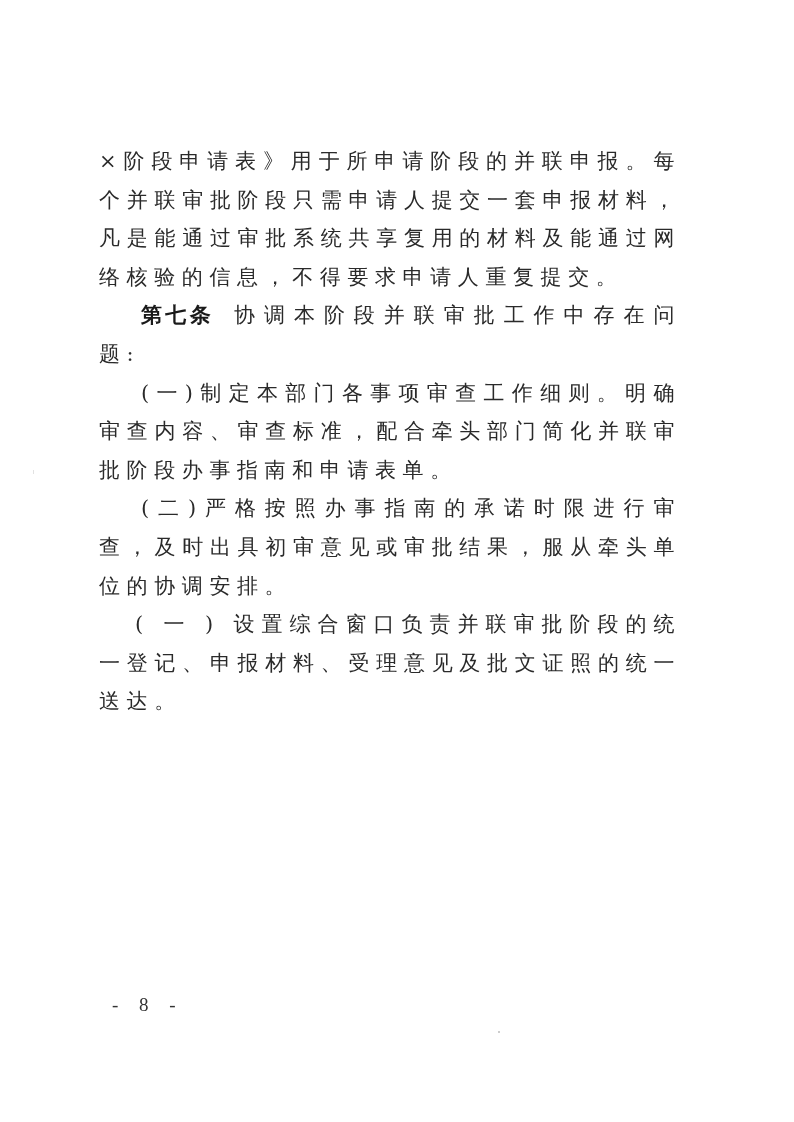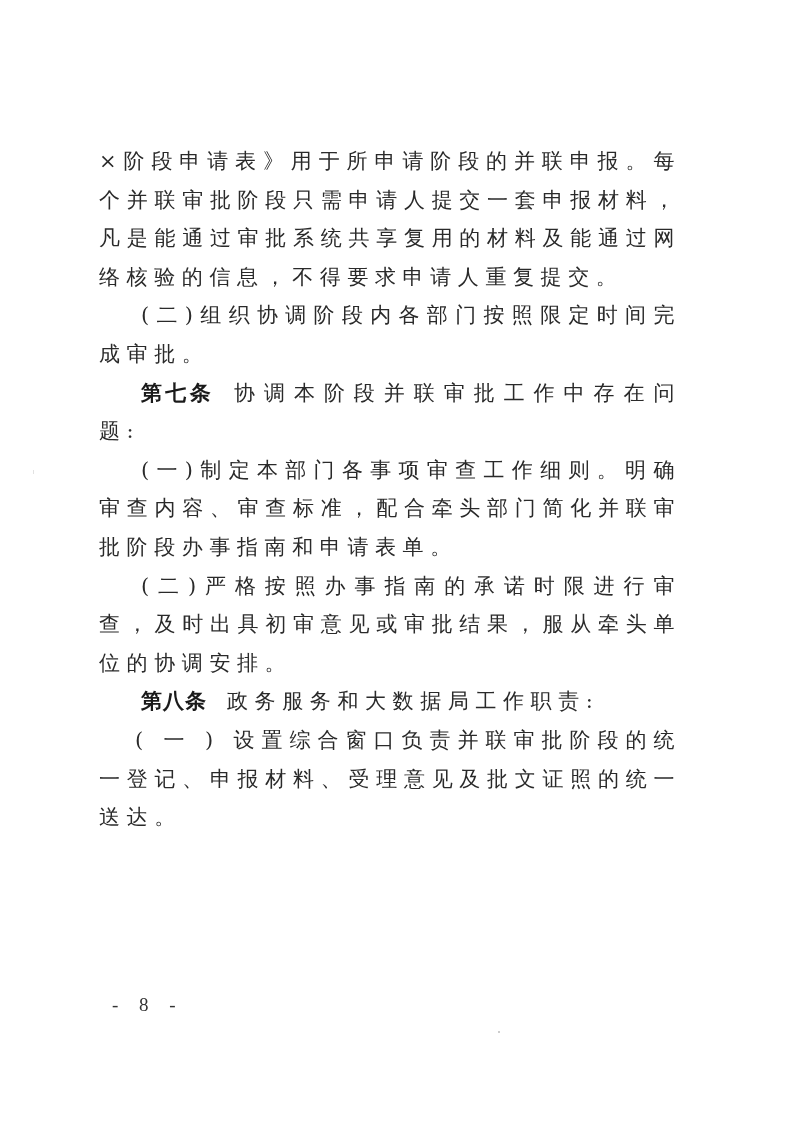--- a/index.html
+++ b/index.html
@@ -70,35 +70,31 @@
       height: 4px;
       background: #e2e2e2;
     }
   </style>
 </head>
 <body>
 
 <div class="page">
   <p class="para">×阶段申请表》用于所申请阶段的并联申报。每个并联审批阶段只需申请人提交一套申报材料，凡是能通过审批系统共享复用的材料及能通过网络核验的信息，不得要求申请人重复提交。</p>
 
-  <p class="para indent">(二)组织协调阶段内各部门按照限定时间完成审批。</p>
 
 
   <p class="para indent">
     <span class="article-head">第七条</span><span>协调本阶段并联审批工作中存在问题:</span>
   </p>
 
   <p class="para indent">(一)制定本部门各事项审查工作细则。明确审查内容、审查标准，配合牵头部门简化并联审批阶段办事指南和申请表单。</p>
 
   <p class="para indent">(二)严格按照办事指南的承诺时限进行审查，及时出具初审意见或审批结果，服从牵头单位的协调安排。</p>
 
 
-  <p class="para indent">
-    <span class="article-head">第八条</span><span>政务服务和大数据局工作职责:</span>
-  </p>
 
   <p class="para indent-small">( 一 ) 设置综合窗口负责并联审批阶段的统一登记、申报材料、受理意见及批文证照的统一送达。</p>
 </div>
 
 <div class="page-number">- 8 -</div>
 
 <div class="scan-speck"></div>
 <div class="margin-mark"></div>
 
 </body></html>

